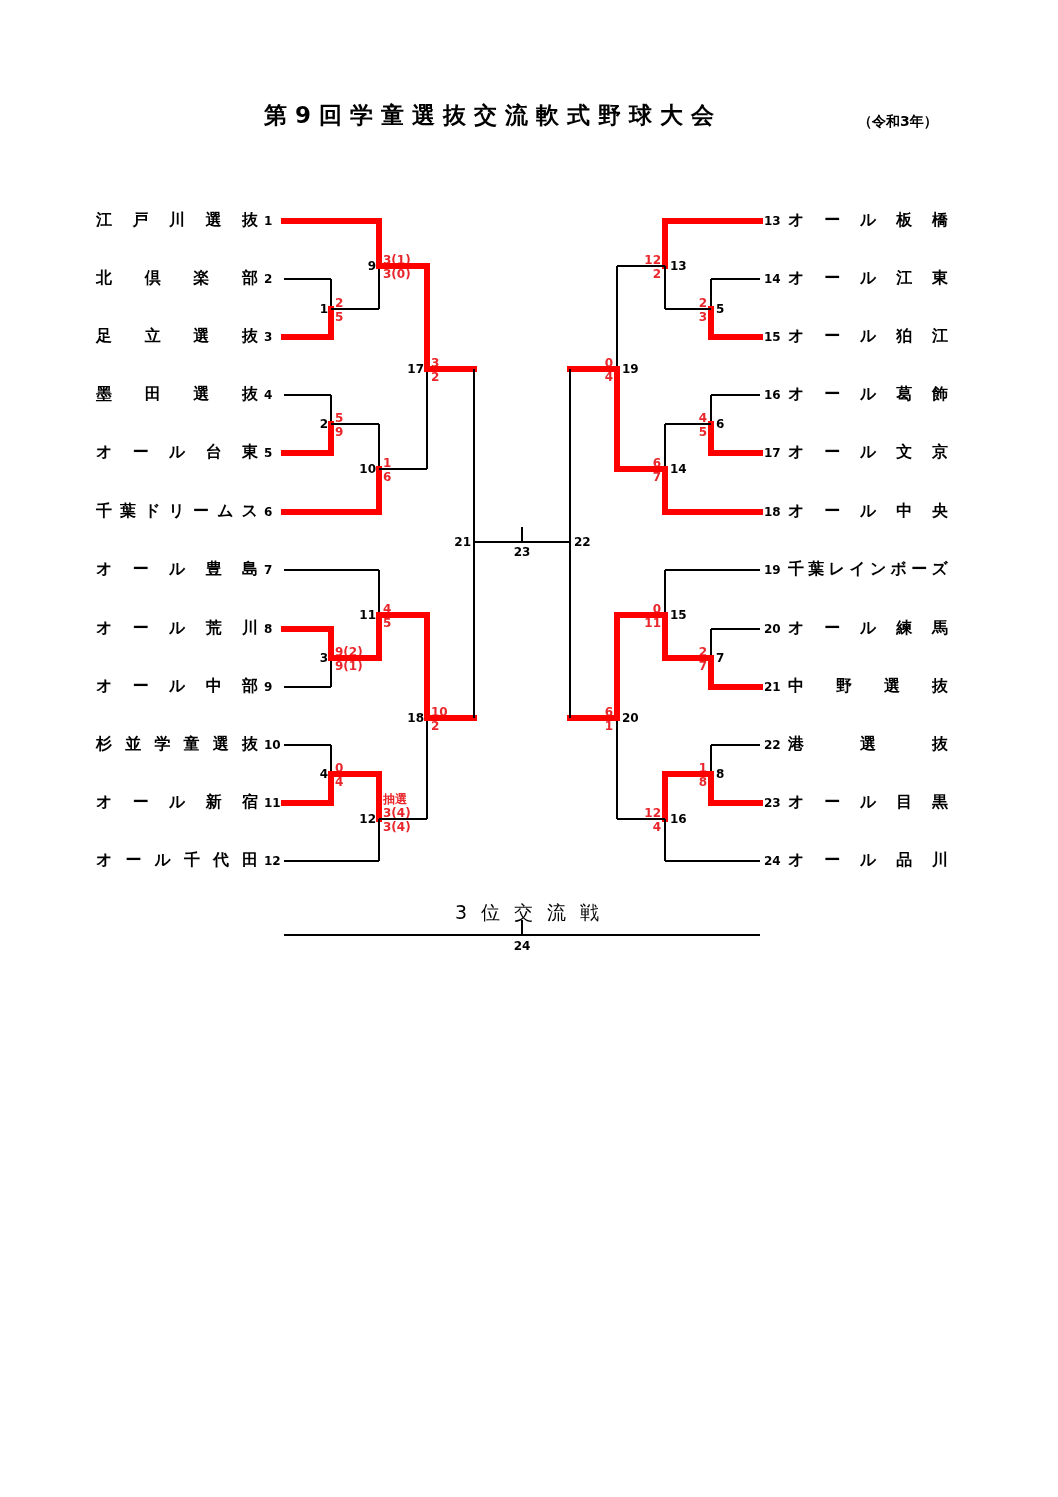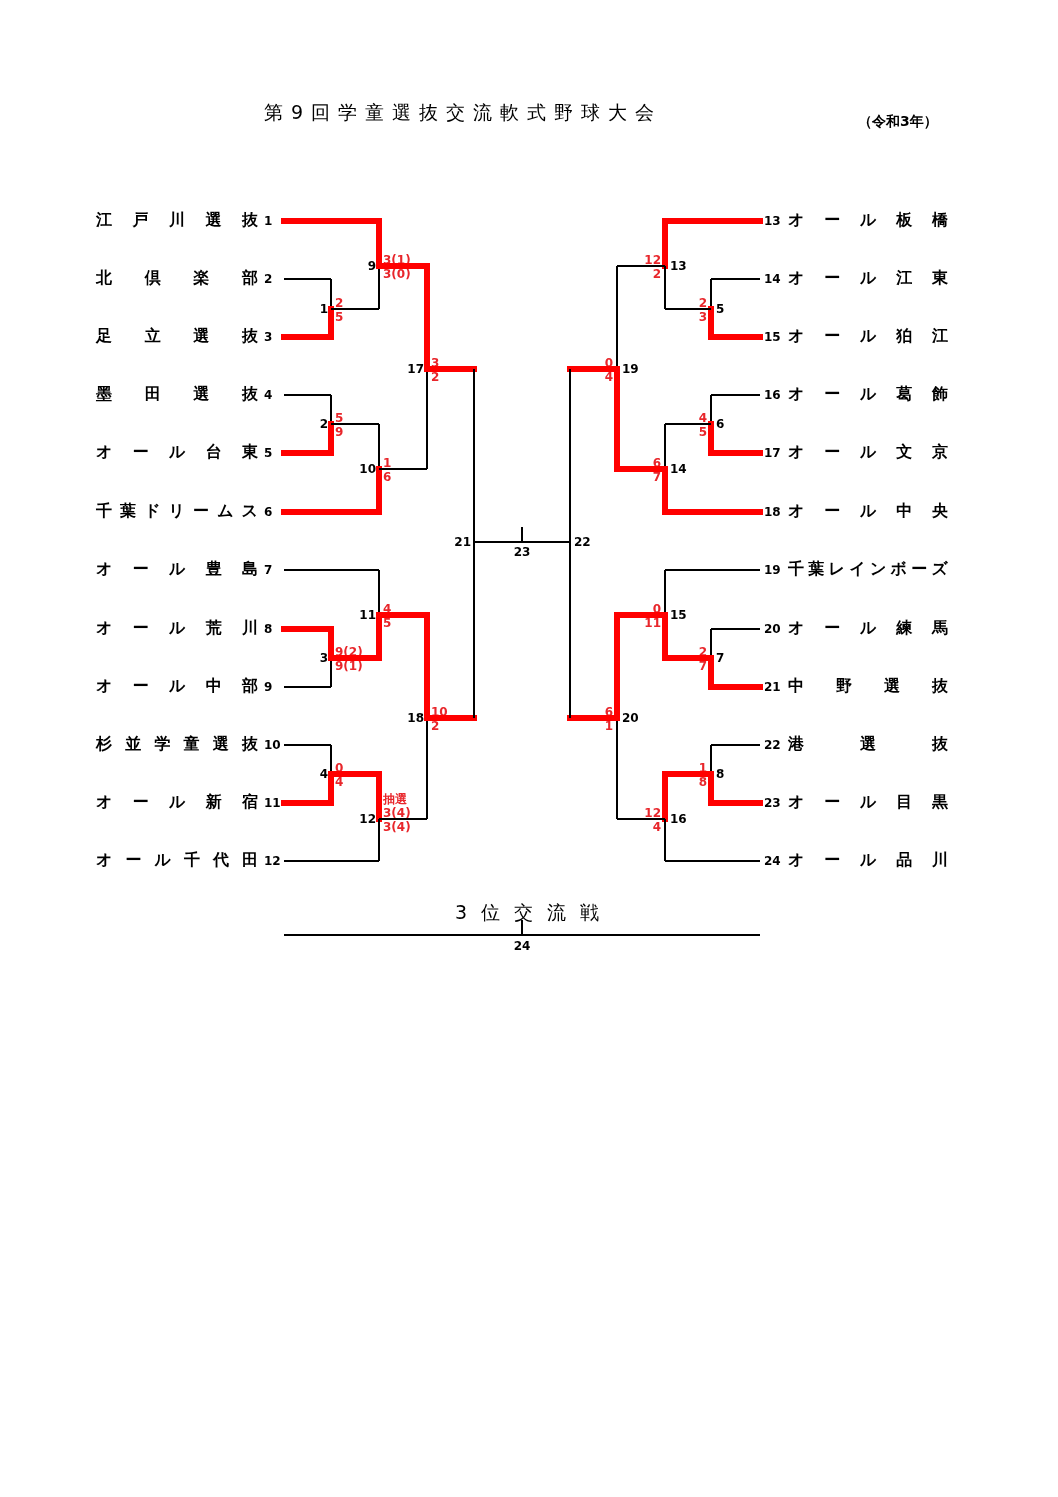--- a/index.html
+++ b/index.html
@@ -1,18 +1,18 @@
 <!DOCTYPE html>
 <html><head>
 <meta charset="utf-8">
 <style>
   html, body { margin: 0; padding: 0; background: #ffffff; }
   body { width: 1058px; height: 1497px; position: relative; overflow: hidden;
          font-family: "DejaVu Sans", "Liberation Sans", sans-serif; color: #000; }
-  .title { position: absolute; left: 264px; top: 100px; font-size: 19px; font-weight: normal;
+  .title { position: absolute; left: 264px; top: 100px; font-size: 23px; font-weight: bold;
            letter-spacing: 8px; white-space: nowrap; text-align: center; }
   .subtitle { position: absolute; left: 858px; top: 113px; font-size: 14px; font-weight: bold; white-space: nowrap; }
   .team { position: absolute; height: 20px; font-size: 16px; font-weight: bold; display: flex;
           justify-content: space-between; align-items: center; white-space: nowrap; }
   .team.left { left: 96px; width: 162px; }
   .team.right { left: 788px; width: 160px; }
   .team span.ch { display: inline-block; }
   .seed { position: absolute; font-size: 12px; font-weight: bold; height: 16px; line-height: 16px; }
   .seed.left { left: 264px; width: 18px; text-align: left; }
   .seed.right { left: 764px; width: 22px; text-align: left; }

